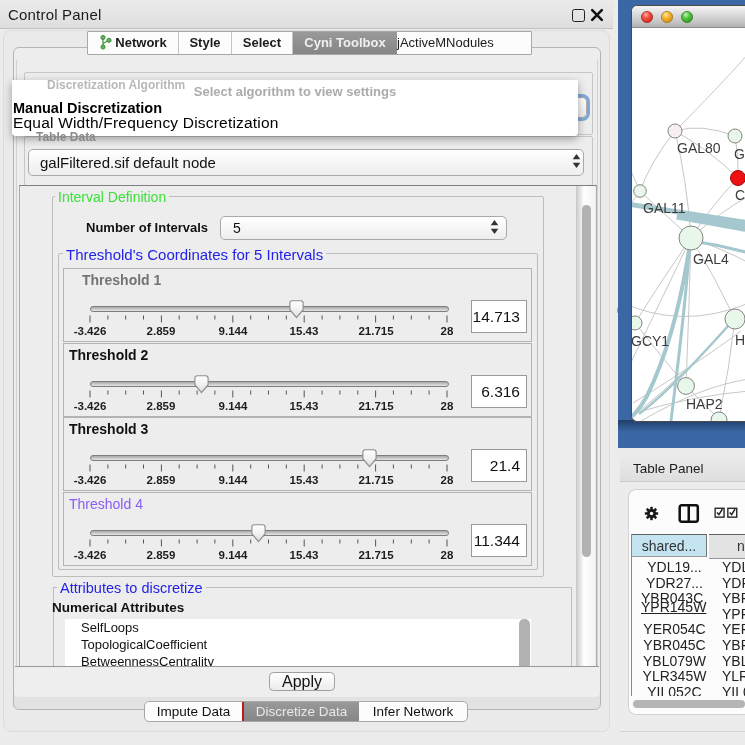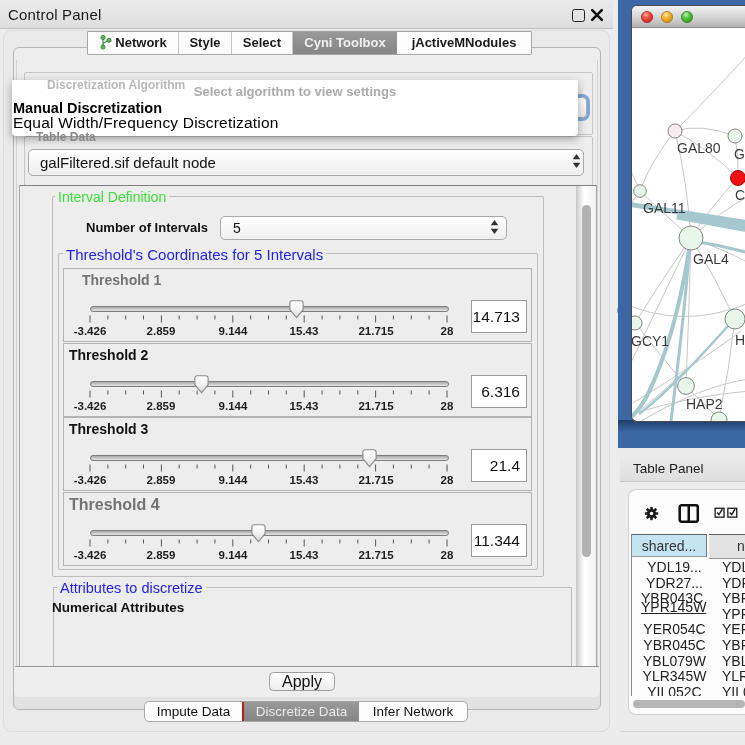--- a/index.html
+++ b/index.html
@@ -23,21 +23,21 @@
   <div style="width:90px;border-right:1px solid #c4c4c4;text-align:center;font-size:13px;font-weight:bold;color:#1b1b1b;line-height:22px;">
     <svg style="vertical-align:-3px;margin-right:3px;" width="13" height="16" viewBox="0 0 13 16">
       <path d="M4,3.5 L4,13 M4,9.5 L9.5,6.5" stroke="#3e9e3e" stroke-width="1.3" fill="none"></path>
       <circle cx="4" cy="3.5" r="2.1" fill="#5cb85c" stroke="#2d7a2d" stroke-width="0.8"></circle>
       <circle cx="4" cy="13" r="2.1" fill="#5cb85c" stroke="#2d7a2d" stroke-width="0.8"></circle>
       <circle cx="10" cy="6.3" r="2.1" fill="#5cb85c" stroke="#2d7a2d" stroke-width="0.8"></circle>
     </svg>Network</div>
   <div style="width:52px;border-right:1px solid #c4c4c4;text-align:center;font-size:13px;font-weight:bold;color:#1b1b1b;line-height:22px;">Style</div>
   <div style="width:60px;border-right:1px solid #c4c4c4;text-align:center;font-size:13px;font-weight:bold;color:#1b1b1b;line-height:22px;">Select</div>
   <div style="width:104px;background:linear-gradient(#999,#868686);text-align:center;font-size:13px;font-weight:bold;color:#f0f0f0;line-height:22px;">Cyni Toolbox</div>
-  <div style="flex:1;text-align:center;font-size:13px;font-weight:bold;color:#1b1b1b;line-height:22px;">jActiveMNodules</div>
+  <div style="flex:1;font-size:13px;font-weight:normal;color:#1b1b1b;line-height:22px;">jActiveMNodules</div>
 </div>
 
 <div class="abs" style="left:24px;top:72px;width:567px;height:61px;border:1px solid #c6c6c6;border-radius:2px;"></div>
 <div class="abs" style="left:40px;top:97px;width:545px;height:19px;border-radius:5px;background:linear-gradient(#ffffff,#ededed);border:1px solid #a9a9a9;box-shadow:0 0 0 3px rgba(96,150,211,0.8);"></div>
 
 <div class="abs" style="left:24px;top:136px;width:567px;height:48px;border:1px solid #c6c6c6;border-radius:2px;"></div>
 <div class="abs" style="left:28px;top:149px;width:554px;height:25px;border-radius:5px;background:linear-gradient(#ffffff,#eeeeee);border:1px solid #a9a9a9;">
   <div style="position:absolute;left:11px;top:0;line-height:25px;font-size:15px;color:#111;">galFiltered.sif default node</div>
 </div>
     <svg class="abs" style="left:571px;top:153px;" width="11" height="16" viewBox="0 0 11 16">
@@ -130,21 +130,21 @@
             <stop offset="0" stop-color="#ffffff"></stop>
             <stop offset="0.5" stop-color="#f2f2f2"></stop>
             <stop offset="1" stop-color="#dcdcdc"></stop>
           </linearGradient>
         </defs>
         <path d="M4,0.7 L12,0.7 Q14.3,0.7 14.3,3 L14.3,9.2 L8,16.8 L1.7,9.2 L1.7,3 Q1.7,0.7 4,0.7 Z" fill="url(#th3)" stroke="#8d8d8d" stroke-width="1.1"></path>
       </svg>
   <div style="position:absolute;left:407px;top:31px;width:48px;height:31px;border:1px solid #9a9a9a;background:#fff;font-size:15.5px;color:#111;text-align:right;line-height:31px;padding-right:6px;">21.4</div>
 </div>
 <div style="position:absolute;left:63px;top:492px;width:467px;height:72px;border:1px solid #b3b3b3;background:#ededed;">
-  <div style="position:absolute;left:5px;top:3px;font-size:16px;font-weight:bold;color:#737373;">Threshold 4</div>
+  <div style="position:absolute;left:5px;top:3px;font-size:14px;font-weight:normal;color:#8b5cf6;">Threshold 4</div>
   <div style="position:absolute;left:26px;top:36.5px;width:357px;height:4px;border:1px solid #7e7e7e;border-radius:3px;background:linear-gradient(#a8a8a8,#e6e6e6);"></div>
   <svg style="position:absolute;left:0;top:0;" width="467" height="72">
         <path d="M26.0,46.5v7M43.9,46.5v4M61.7,46.5v4M79.5,46.5v4M97.4,46.5v7M115.2,46.5v4M133.1,46.5v4M150.9,46.5v4M168.8,46.5v7M186.7,46.5v4M204.5,46.5v4M222.3,46.5v4M240.2,46.5v7M258.1,46.5v4M275.9,46.5v4M293.8,46.5v4M311.6,46.5v7M329.4,46.5v4M347.3,46.5v4M365.1,46.5v4M383.0,46.5v7" stroke="#555" stroke-width="1" fill="none"></path>
       </svg>
   <div style="position:absolute;left:-4px;top:56px;width:60px;text-align:center;font-size:11.5px;font-weight:bold;color:#1d1d1d;">-3.426</div>
       <div style="position:absolute;left:67px;top:56px;width:60px;text-align:center;font-size:11.5px;font-weight:bold;color:#1d1d1d;">2.859</div>
       <div style="position:absolute;left:139px;top:56px;width:60px;text-align:center;font-size:11.5px;font-weight:bold;color:#1d1d1d;">9.144</div>
       <div style="position:absolute;left:210px;top:56px;width:60px;text-align:center;font-size:11.5px;font-weight:bold;color:#1d1d1d;">15.43</div>
       <div style="position:absolute;left:282px;top:56px;width:60px;text-align:center;font-size:11.5px;font-weight:bold;color:#1d1d1d;">21.715</div>
       <div style="position:absolute;left:353px;top:56px;width:60px;text-align:center;font-size:11.5px;font-weight:bold;color:#1d1d1d;">28</div>
@@ -157,20 +157,26 @@
           </linearGradient>
         </defs>
         <path d="M4,0.7 L12,0.7 Q14.3,0.7 14.3,3 L14.3,9.2 L8,16.8 L1.7,9.2 L1.7,3 Q1.7,0.7 4,0.7 Z" fill="url(#th4)" stroke="#8d8d8d" stroke-width="1.1"></path>
       </svg>
   <div style="position:absolute;left:407px;top:31px;width:48px;height:31px;border:1px solid #9a9a9a;background:#fff;font-size:15.5px;color:#111;text-align:right;line-height:31px;padding-right:6px;">11.344</div>
 </div>
 
 <div class="abs" style="left:53px;top:587px;width:517px;height:79px;border:1px solid #bdbdbd;border-bottom:none;"></div>
 <div class="abs" style="left:57px;top:580px;font-size:14.5px;color:#2222e8;background:#ededed;padding:0 3px;">Attributes to discretize</div>
 <div class="abs" style="left:52px;top:600px;font-size:13.5px;font-weight:bold;color:#111;">Numerical Attributes</div>
+<div class="abs" style="left:65px;top:619px;width:466px;height:47px;background:#ffffff;overflow:hidden;">
+  <div style="position:absolute;left:16px;top:1px;font-size:13px;color:#111;">SelfLoops</div>
+  <div style="position:absolute;left:16px;top:18px;font-size:13px;color:#111;">TopologicalCoefficient</div>
+  <div style="position:absolute;left:16px;top:35px;font-size:13px;color:#111;">BetweennessCentrality</div>
+  <div style="position:absolute;right:1px;top:0px;width:11px;height:60px;background:#b2b2b2;border-radius:5px;"></div>
+</div>
 
 <div class="abs" style="left:15px;top:666px;width:584px;height:29px;background:#eeeeee;border-top:1px solid #989898;"></div>
 <div class="abs" style="left:269px;top:672px;width:64px;height:17px;border:1px solid #9f9f9f;border-radius:4.5px;background:linear-gradient(#ffffff,#ececec);text-align:center;line-height:17px;font-size:16px;color:#111;">Apply</div>
 
 <div class="abs" style="left:144px;top:701px;width:322px;height:19px;background:#fcfcfc;border:1px solid #a8a8a8;border-radius:5px;overflow:hidden;display:flex;">
   <div style="width:97px;border-right:2px solid #b91c1c;text-align:center;font-size:13.5px;color:#111;line-height:19px;">Impute Data</div>
   <div style="width:115px;background:linear-gradient(#999,#868686);text-align:center;font-size:13.5px;color:#e8e8e8;line-height:19px;">Discretize Data</div>
   <div style="flex:1;text-align:center;font-size:13.5px;color:#111;line-height:19px;">Infer Network</div>
 </div>
 

